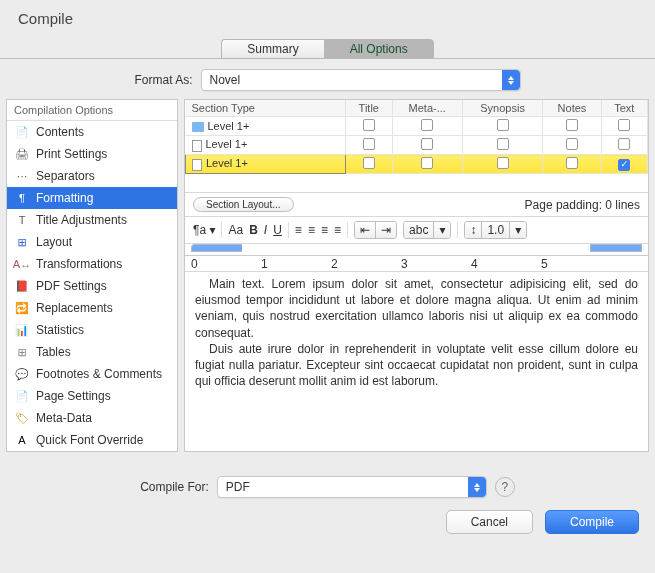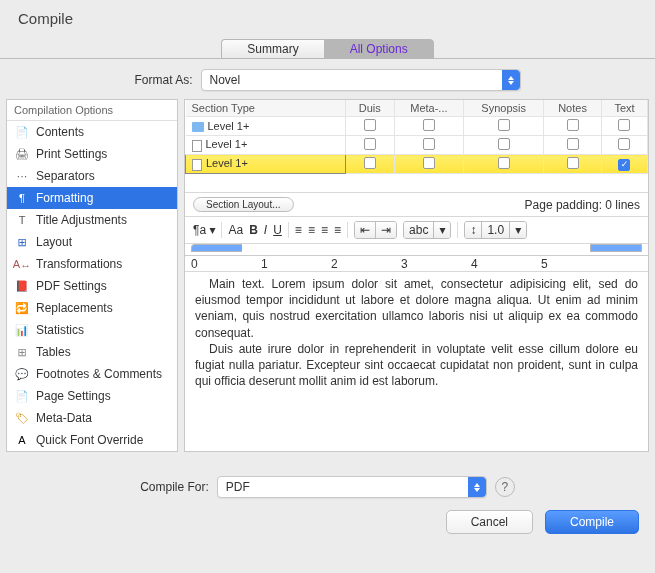--- a/index.html
+++ b/index.html
@@ -5,21 +5,21 @@
 *{box-sizing:border-box;margin:0;padding:0;font-family:-apple-system,"Helvetica Neue",Arial,sans-serif;font-size:12px;color:#333}
 body{background:#ececec;width:655px;height:573px;overflow:hidden}
 .header{padding:10px 18px 6px}
 .title{font-size:15px;font-weight:400;color:#444}
 .subtitle{font-size:11px;color:#555;margin-top:2px}
 .tabbar{display:flex;justify-content:center;margin:6px 0 0;position:relative}
 .tabbar::after{content:"";position:absolute;left:0;right:0;bottom:0;height:1px;background:#bcbcbc}
 .tab{border:1px solid #b7b7b7;padding:2px 25px;background:linear-gradient(#fbfbfb,#e9e9e9);position:relative;z-index:1}
 .tab:first-child{border-top-left-radius:4px;border-right:none}
 .tab:last-child{border-top-right-radius:4px}
-.tab.active{background:#b7b7b7;color:#6d28d9}
+.tab.active{background:#b7b7b7;color:#14532d}
 .formatrow{display:flex;align-items:center;justify-content:center;gap:8px;padding:10px 0 8px}
 .lbl{text-align:right}
 .dropdown{display:flex;align-items:center;justify-content:space-between;background:#fff;border:1px solid #c8c8c8;border-radius:4px;height:22px;padding:0 0 0 8px;box-shadow:0 1px 1px rgba(0,0,0,.05)}
 .dropdown .cap{width:18px;height:100%;background:#3b7ff0;border-top-right-radius:4px;border-bottom-right-radius:4px;display:flex;flex-direction:column;align-items:center;justify-content:center;gap:1px}
 .tri{width:0;height:0;border-left:3px solid transparent;border-right:3px solid transparent}
 .tri.up{border-bottom:4px solid #fff}
 .tri.dn{border-top:4px solid #fff}
 .body{display:flex;gap:6px;padding:0 6px}
 .sidebar{width:172px;background:#fff;border:1px solid #c8c8c8}
 .side-head{font-size:11px;color:#666;padding:4px 7px;border-bottom:1px solid #e0e0e0}
@@ -149,21 +149,21 @@
         </div>
       </div>
   </div>
 
   <div class="main">
 
     <table>
       <thead>
           <tr id="thr">
             <th>Section Type</th>
-            <th>Duis</th>
+            <th>Title</th>
             <th>Meta-...</th>
             <th>Synopsis</th>
             <th>Notes</th>
             <th>Text</th>
           </tr>
         </thead>
       <tbody id="tb">
           <tr>
             <td><span class="foldericon"></span>Level  1+</td>
             <td><span class="chk"></span></td>

